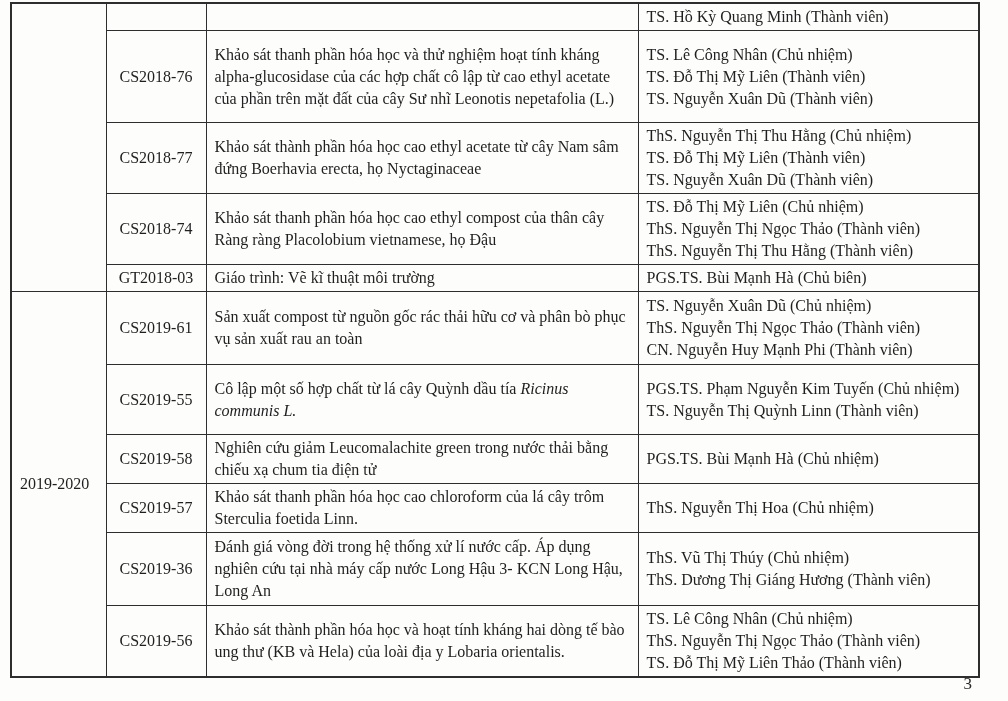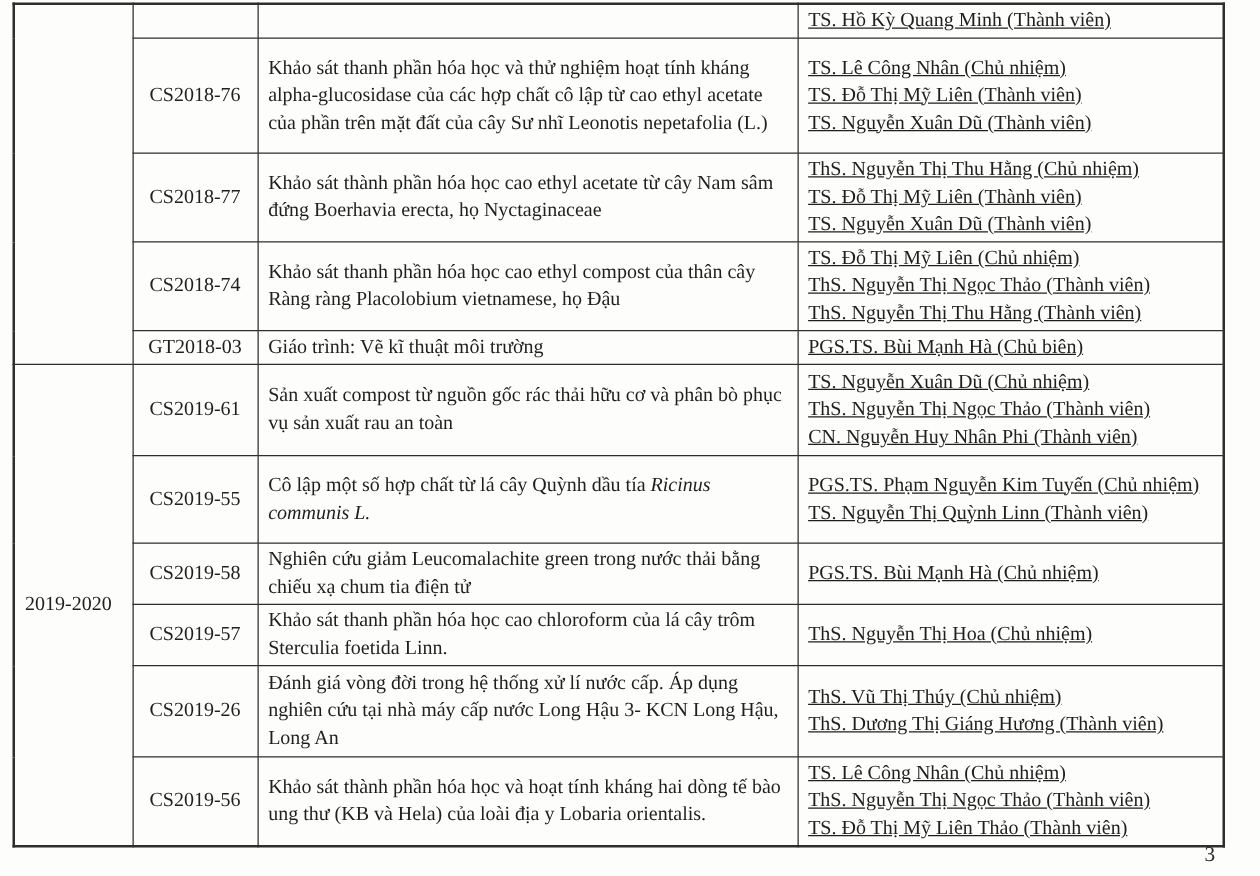--- a/index.html
+++ b/index.html
@@ -48,21 +48,21 @@
     padding: 2px 4px;
   }
   td.title-cell {
     text-align: left;
     padding: 3px 10px 3px 12px;
   }
   td.members-cell {
     text-align: left;
     padding: 3px 6px 3px 12px;
   }
-  td.members-cell .member-line { white-space: normal; text-decoration: underline; }
+  td.members-cell .member-line { white-space: normal; }
   tr.r0  { height: 25px; }
   tr.r1  { height: 92px; }
   tr.r2  { height: 71px; }
   tr.r3  { height: 71px; }
   tr.r4  { height: 26px; }
   tr.r5  { height: 73px; }
   tr.r6  { height: 70px; }
   tr.r7  { height: 47px; margin-top: 40px; }
   tr.r8  { height: 46px; }
   tr.r9  { height: 73px; }
@@ -132,21 +132,21 @@
         </td>
       </tr>
 
       <tr class="r5">
         <td class="year-cell" rowspan="6">2019-2020</td>
         <td class="code-cell">CS2019-61</td>
         <td class="title-cell">Sản xuất compost từ nguồn gốc rác thải hữu cơ và phân bò phục vụ sản xuất rau an toàn</td>
         <td class="members-cell">
           <div class="member-line">TS. Nguyễn Xuân Dũ (Chủ nhiệm)</div>
           <div class="member-line">ThS. Nguyễn Thị Ngọc Thảo (Thành viên)</div>
-          <div class="member-line">CN. Nguyễn Huy Nhân Phi (Thành viên)</div>
+          <div class="member-line">CN. Nguyễn Huy Mạnh Phi (Thành viên)</div>
         </td>
       </tr>
       <tr class="r6">
         <td class="code-cell">CS2019-55</td>
         <td class="title-cell"><span>Cô lập một số hợp chất từ lá cây Quỳnh dầu tía</span> <i class="latin">Ricinus communis L.</i></td>
         <td class="members-cell">
           <div class="member-line">PGS.TS. Phạm Nguyễn Kim Tuyến (Chủ nhiệm)</div>
           <div class="member-line">TS. Nguyễn Thị Quỳnh Linn (Thành viên)</div>
         </td>
       </tr>
@@ -158,21 +158,21 @@
         </td>
       </tr>
       <tr class="r8">
         <td class="code-cell">CS2019-57</td>
         <td class="title-cell">Khảo sát thanh phần hóa học cao chloroform của lá cây trôm Sterculia foetida Linn.</td>
         <td class="members-cell">
           <div class="member-line">ThS. Nguyễn Thị Hoa (Chủ nhiệm)</div>
         </td>
       </tr>
       <tr class="r9">
-        <td class="code-cell">CS2019-26</td>
+        <td class="code-cell">CS2019-36</td>
         <td class="title-cell">Đánh giá vòng đời trong hệ thống xử lí nước cấp. Áp dụng nghiên cứu tại nhà máy cấp nước Long Hậu 3- KCN Long Hậu, Long An</td>
         <td class="members-cell">
           <div class="member-line">ThS. Vũ Thị Thúy (Chủ nhiệm)</div>
           <div class="member-line">ThS. Dương Thị Giáng Hương (Thành viên)</div>
         </td>
       </tr>
       <tr class="r10">
         <td class="code-cell">CS2019-56</td>
         <td class="title-cell">Khảo sát thành phần hóa học và hoạt tính kháng hai dòng tế bào ung thư (KB và Hela) của loài địa y Lobaria orientalis.</td>
         <td class="members-cell">

